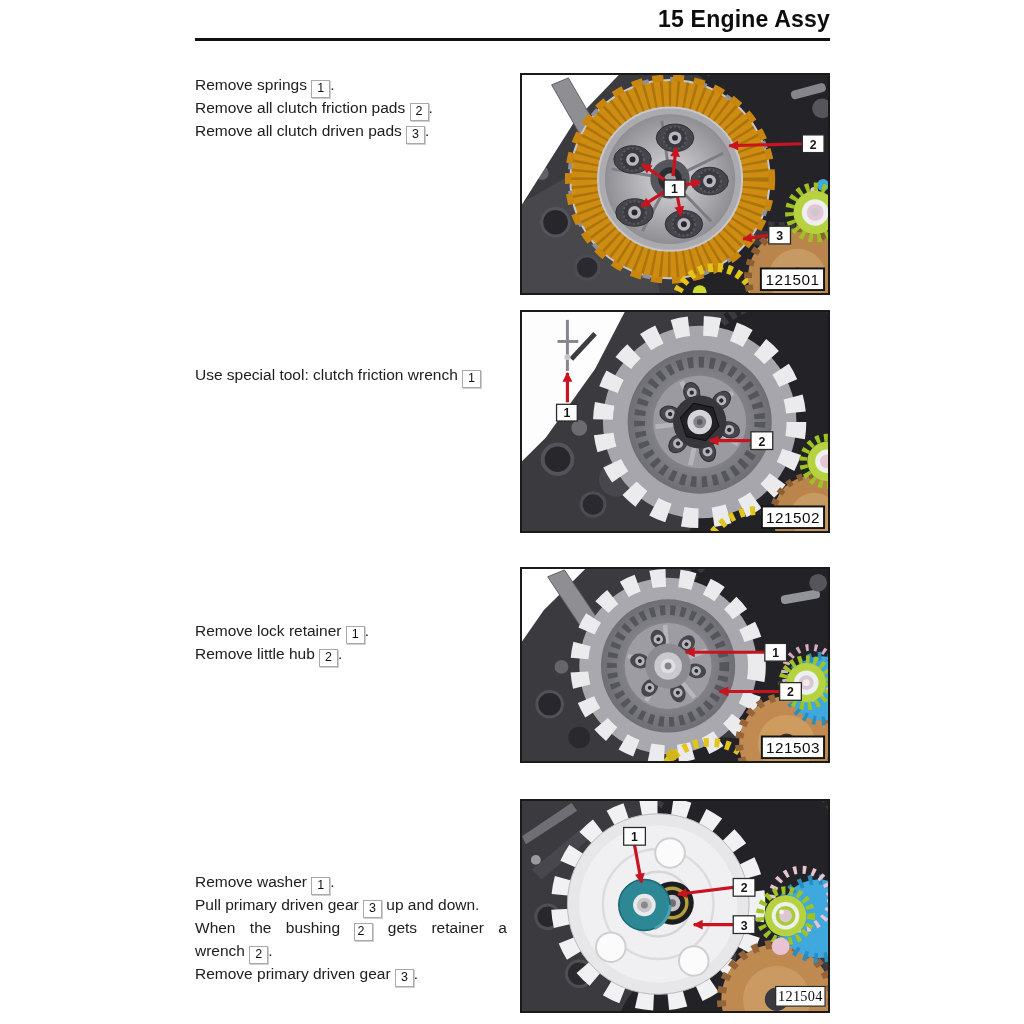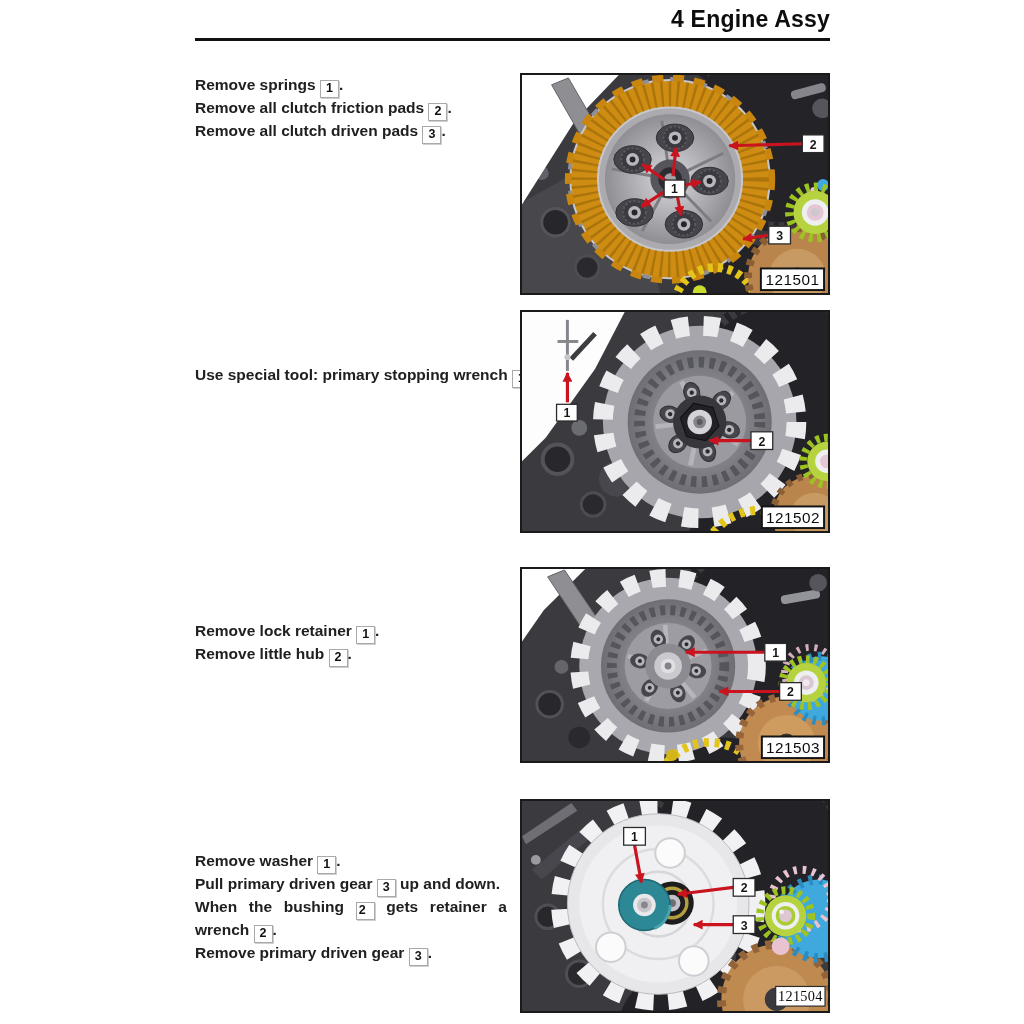--- a/index.html
+++ b/index.html
@@ -14,21 +14,21 @@
     letter-spacing:0.2px;
   }
   .title-rule {
     position:absolute; top:38px; left:195px; width:635px; height:3px;
     background:#111;
   }
   .step-text {
     position:absolute; left:195px; width:316px;
     font-size:15.5px; line-height:20.5px; color:#202020;
   }
-  .line { white-space:nowrap;font-weight:bold; }
+  .line { white-space:nowrap; }
   .line.just {
     white-space:normal; width:312px;
     text-align:justify; text-align-last:justify;
   }
   .nb {
     display:inline-block; min-width:13px; height:16px; padding:0 2px;
     border:1px solid #a9a9a9; box-shadow:1px 1px 0 #cfcfcf;
     background:#fff; font-size:12.5px; line-height:15px; text-align:center;
     vertical-align:-2px; color:#111;
   }
@@ -49,39 +49,39 @@
     font-family:"Liberation Sans", sans-serif; font-size:15.5px;
     fill:#0c0c0c; text-anchor:middle; letter-spacing:0.5px;
   }
   svg text.platenum.serif {
     font-family:"Liberation Serif", serif; font-size:14.5px; letter-spacing:0.3px;
   }
 </style>
 </head>
 <body>
 
-<div class="page-title">4 Engine Assy</div>
+<div class="page-title">15 Engine Assy</div>
 <div class="title-rule"></div>
 
 <div class="step-text" style="top:75px">
   <div class="line"><span>Remove springs </span><span class="nb">1</span><span>.</span></div>
   <div class="line"><span>Remove all clutch friction pads </span><span class="nb">2</span><span>.</span></div>
   <div class="line"><span>Remove all clutch driven pads </span><span class="nb">3</span><span>.</span></div>
 </div>
 
 <div class="step-text" style="top:365px">
-  <div class="line"><span>Use special tool: primary stopping wrench </span><span class="nb">1</span></div>
+  <div class="line"><span>Use special tool: clutch friction wrench </span><span class="nb">1</span></div>
 </div>
 
 <div class="step-text" style="top:621px">
   <div class="line"><span>Remove lock retainer </span><span class="nb">1</span><span>.</span></div>
   <div class="line"><span>Remove little hub </span><span class="nb">2</span><span>.</span></div>
 </div>
 
-<div class="step-text" style="top:851px">
+<div class="step-text" style="top:872px">
   <div class="line"><span>Remove washer </span><span class="nb">1</span><span>.</span></div>
   <div class="line"><span>Pull primary driven gear </span><span class="nb">3</span><span> up and down.</span></div>
   <div class="line just"><span>When the bushing </span><span class="nb">2</span><span> gets retainer a</span></div>
   <div class="line"><span>wrench </span><span class="nb">2</span><span>.</span></div>
   <div class="line"><span>Remove primary driven gear </span><span class="nb">3</span><span>.</span></div>
 </div>
 
 <div class="fig" id="fig1">
 <svg width="306" height="218" viewBox="0 0 310 222" preserveAspectRatio="none">
   <defs>

